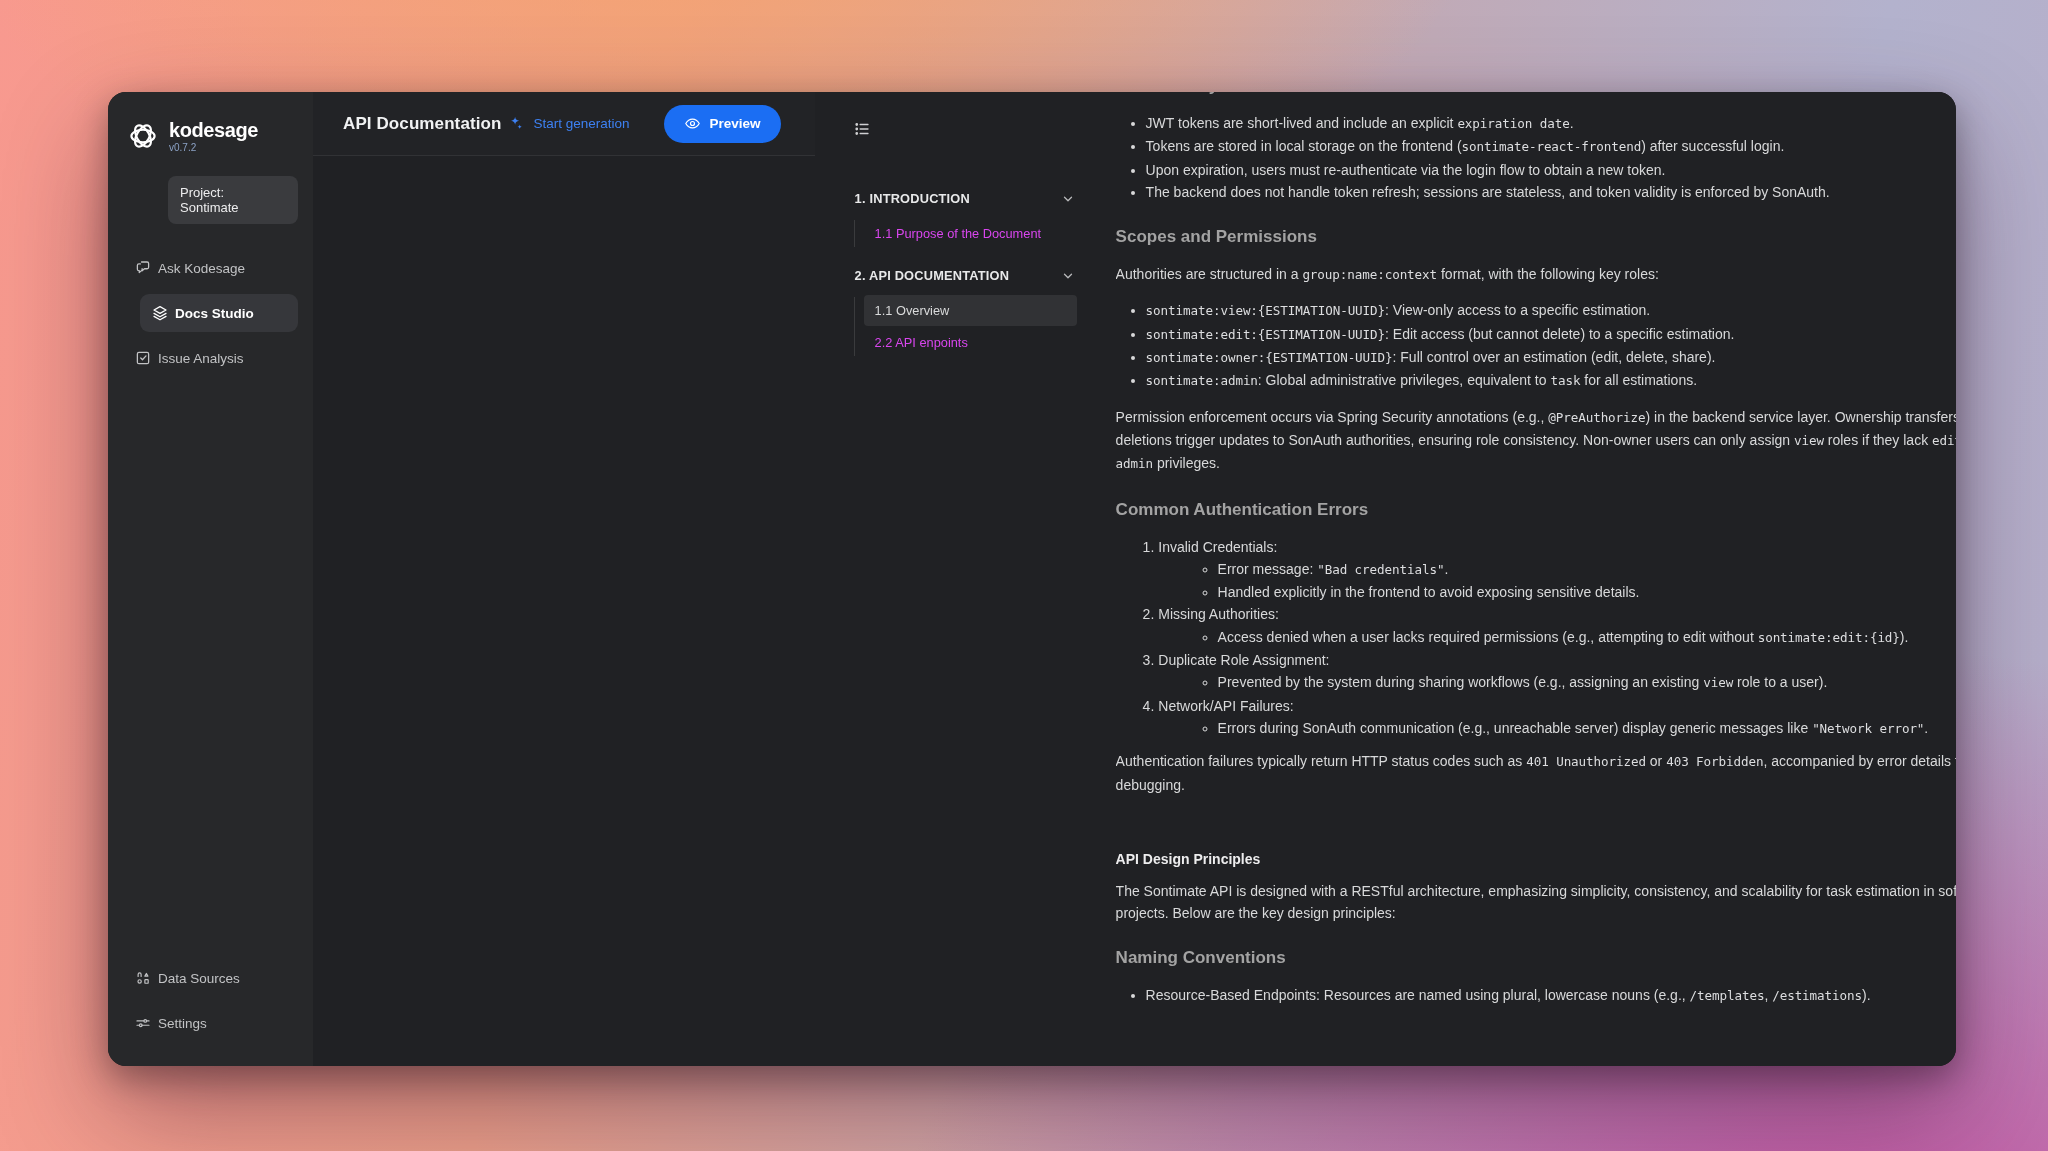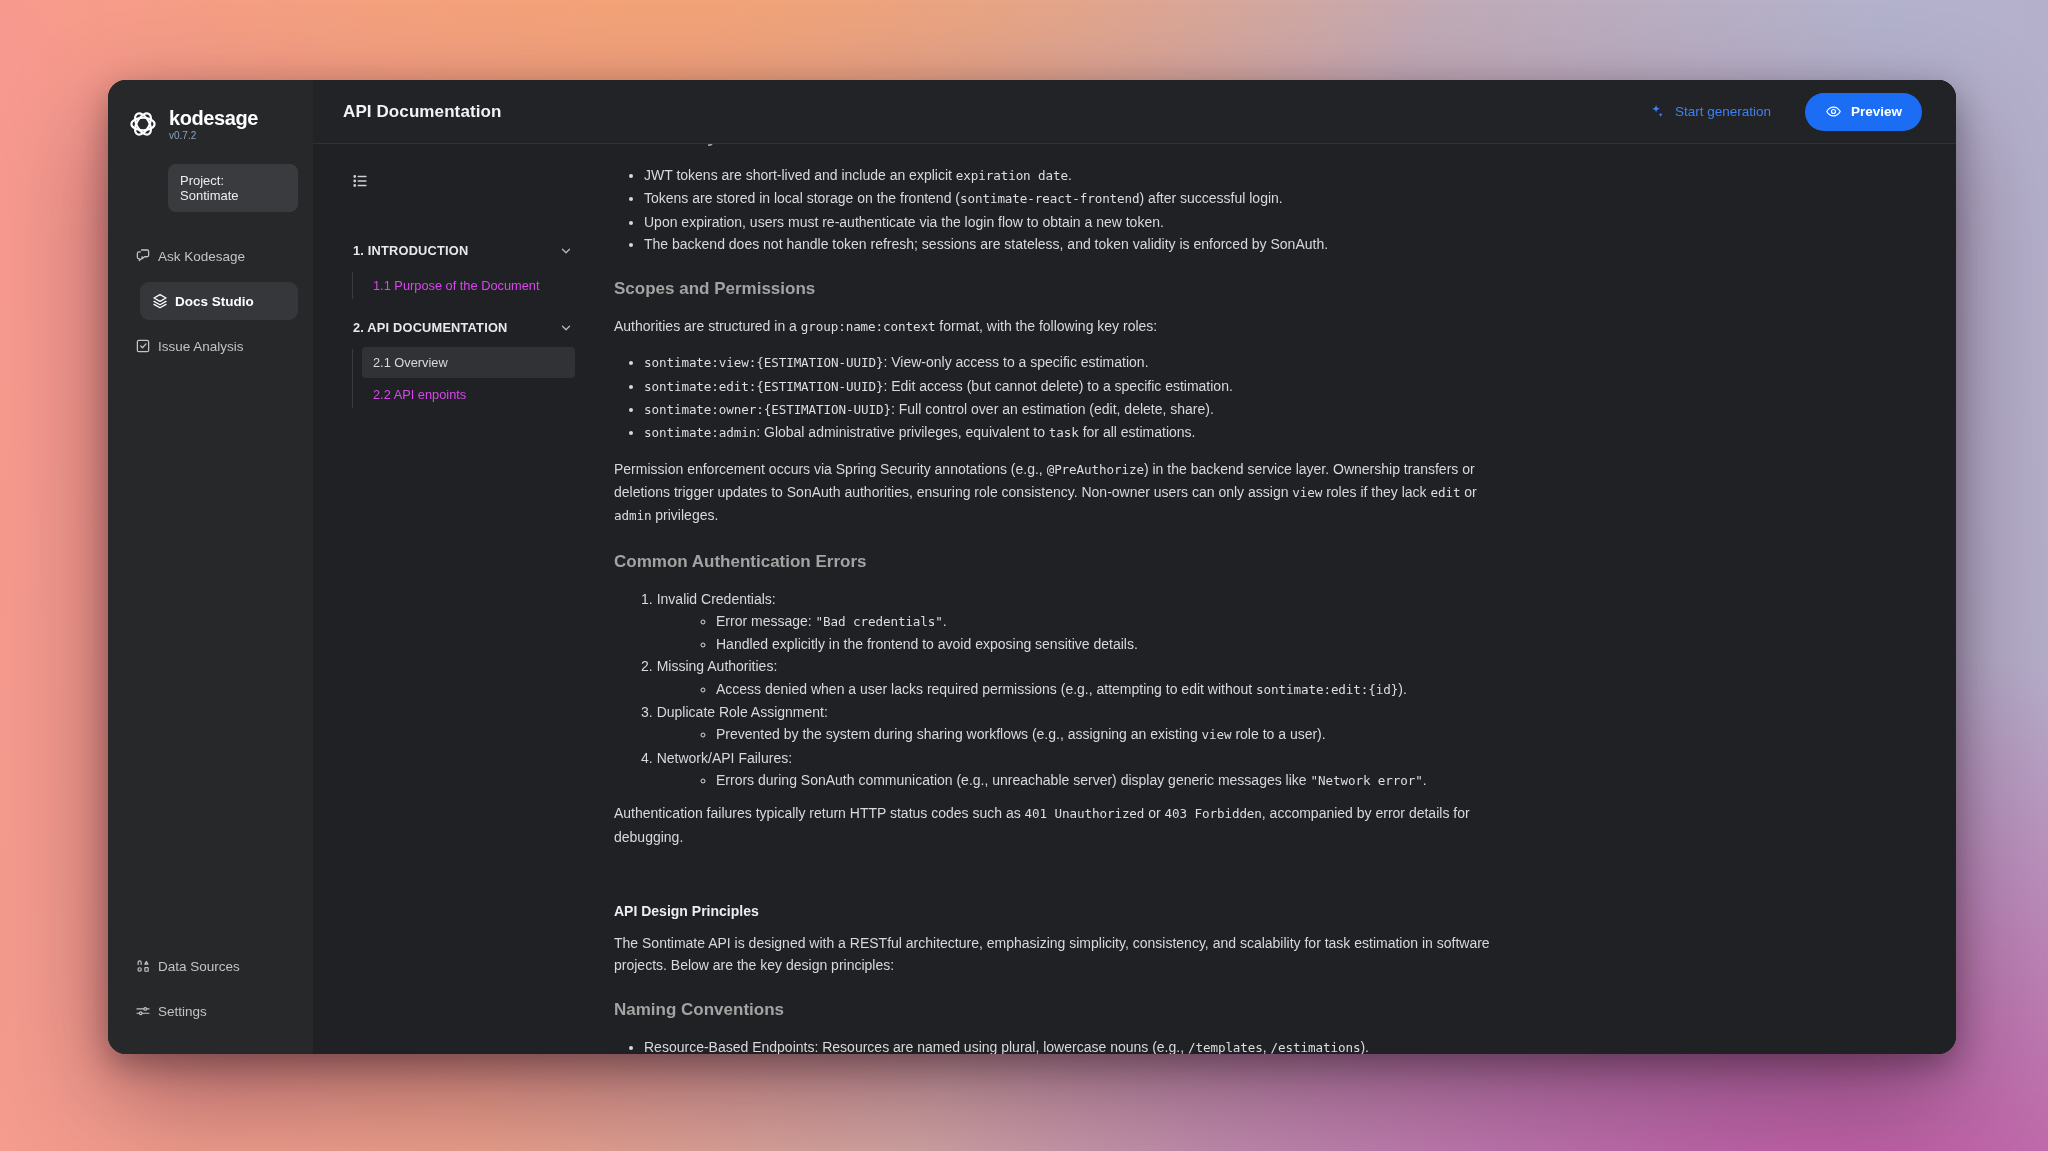--- a/index.html
+++ b/index.html
@@ -6,21 +6,21 @@
   html,body { margin:0; padding:0; }
   body {
     width:2048px; height:1151px; overflow:hidden;
     font-family:"Liberation Sans", sans-serif;
     background:
       radial-gradient(75% 90% at 90% 112%, #c44d9e 0%, rgba(196,77,158,0) 62%),
       radial-gradient(62% 75% at 35% -20%, #f7a368 0%, rgba(247,163,104,0) 64%),
       linear-gradient(100deg, #f8998f 0%, #eda28b 30%, #c0aab7 64%, #b3b2cd 84%, #b6aec9 100%);
   }
   .window {
-    position:absolute; left:108px; top:80px; width:1848px; height:974px;
+    position:absolute; left:108px; top:92px; width:1848px; height:974px;
     border-radius:18px; overflow:hidden; display:flex;
     background:#1f2021;
     box-shadow:0 45px 110px rgba(60,15,45,.42), 0 12px 34px rgba(0,0,0,.35);
     justify-content:center;
   }
 
   
   .sidebar {
     width:205px; flex:0 0 auto; background:#27282a;
     display:flex; flex-direction:column; padding:27px 15px 24px;
@@ -37,21 +37,21 @@
   .nav-item {
     display:flex; align-items:center; gap:6px; height:38px;
     padding:0 11px; border-radius:9px; color:#c2c3c5; font-size:13.5px; cursor:pointer;
   }
   .nav-item svg { width:18px; height:18px; stroke:#c2c3c5; flex:0 0 auto; }
   .nav-item.active { background:#36373b; color:#ffffff; font-weight:600;margin-left:17px; }
   .nav-item.active svg { stroke:#ffffff; }
   .sidebar-spacer { flex:1; }
 
   
-  .main { flex:1; display:flex; flex-direction:column; background:#202124; min-width:0; }
+  .main { flex:1; display:flex; background:#202124; min-width:0; }
   .header {
     height:64px; flex:0 0 auto; display:flex; align-items:center;
     padding:0 34px 0 30px; border-bottom:1px solid rgba(255,255,255,.07);
     background:#222326;
   }
   .header-title { font-size:17px; font-weight:600; color:#f1f2f3; letter-spacing:.1px; }
   .header-actions { margin-left:auto; display:flex; align-items:center; gap:28px; }
   .start-gen {
     display:flex; align-items:center; gap:9px; color:#3d80f2;
     font-size:13.5px; font-weight:500; cursor:pointer; background:none; border:none;
@@ -222,21 +222,21 @@
             <div class="toc-child">1.1 Purpose of the Document</div>
           </div>
 
           <div class="toc-section">
             <span>2. API DOCUMENTATION</span>
             <svg viewBox="0 0 24 24" fill="none" stroke-width="2.2" stroke-linecap="round" stroke-linejoin="round">
                 <path d="m6 9 6 6 6-6"></path>
               </svg>
           </div>
           <div class="toc-children">
-            <div class="toc-child active">2.1 Overview</div>
+            <div class="toc-child active">1.1 Overview</div>
             <div class="toc-child">2.2 API enpoints</div>
           </div>
         </div>
       </div>
 
       <div class="doc-wrap">
         <article class="doc">
 
           <h3 class="clipped">Token Lifecycle and Renewal</h3>
 

